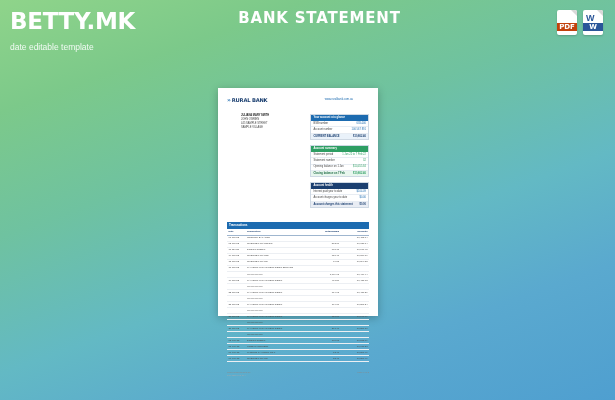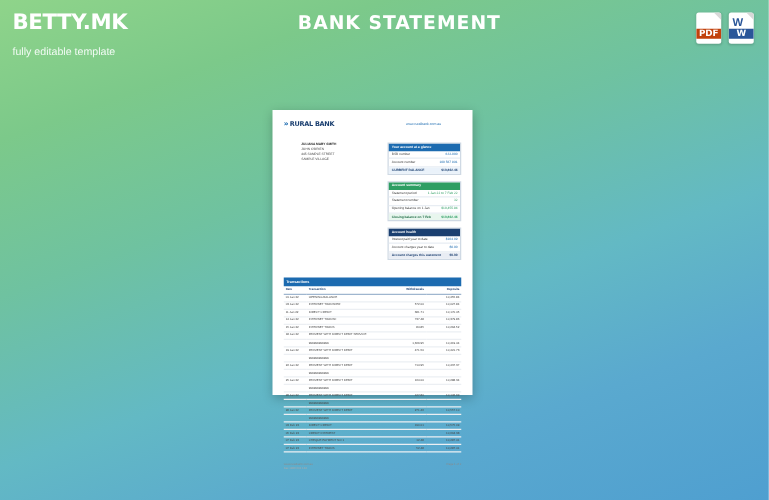--- a/index.html
+++ b/index.html
@@ -16,21 +16,21 @@
   }
 
   
   .brand {
     position: absolute;
     left: 10px;
     top: 8px;
     color: #ffffff;
   }
   .brand-name {
-    font-size: 17px;
+    font-size: 23px;
     font-weight: bold;
     letter-spacing: -0.3px;
     font-family: "DejaVu Sans", sans-serif;
   }
   .brand-sub {
     font-size: 8.5px;
     margin-top: 8px;
     color: #f2fbf4;
   }
 
@@ -231,21 +231,21 @@
     font-size: 2.3px;
     color: #8a8a8a;
   }
   .foot .ln2 { color: #aaa; }
 </style>
 </head>
 <body>
 
 <div class="brand">
   <div class="brand-name">BETTY.MK</div>
-  <div class="brand-sub">fully editable template</div>
+  <div class="brand-sub">date editable template</div>
 </div>
 
 <div class="doc-title">BANK STATEMENT</div>
 
 <div class="file-icons">
   <div class="file-icon pdf">
     <div class="fold"></div>
     <div class="tag">PDF</div>
   </div>
   <div class="file-icon doc">

